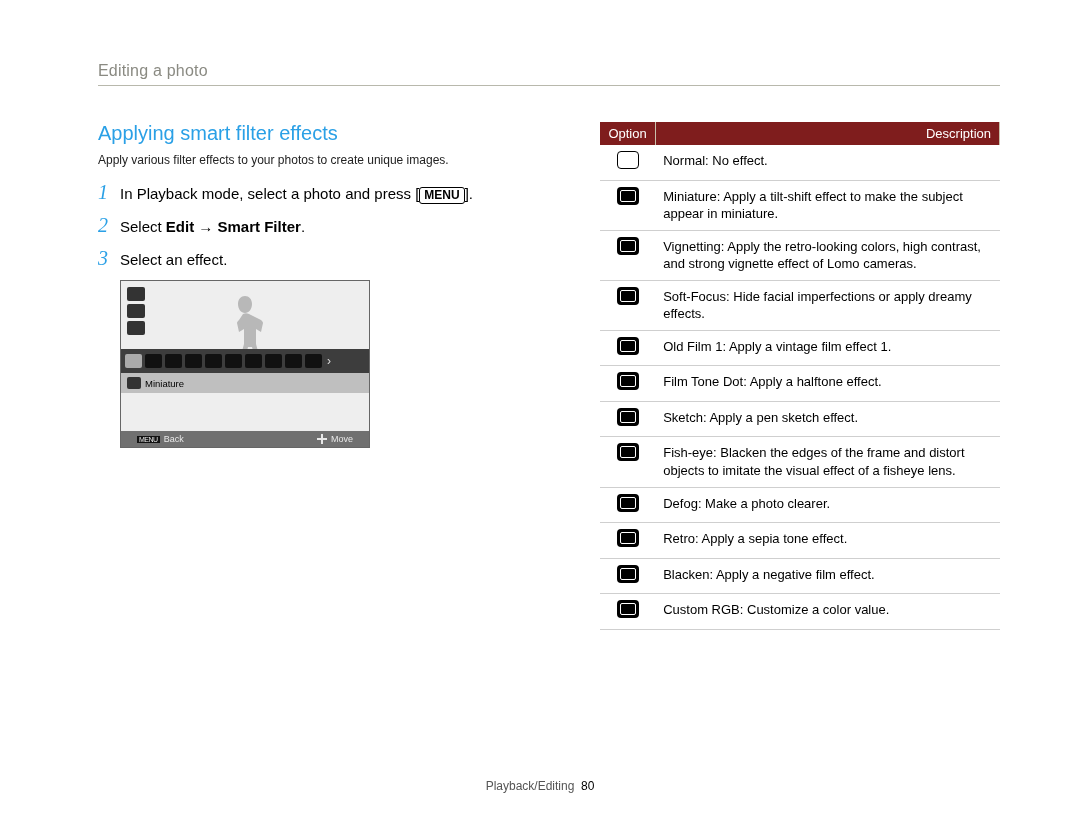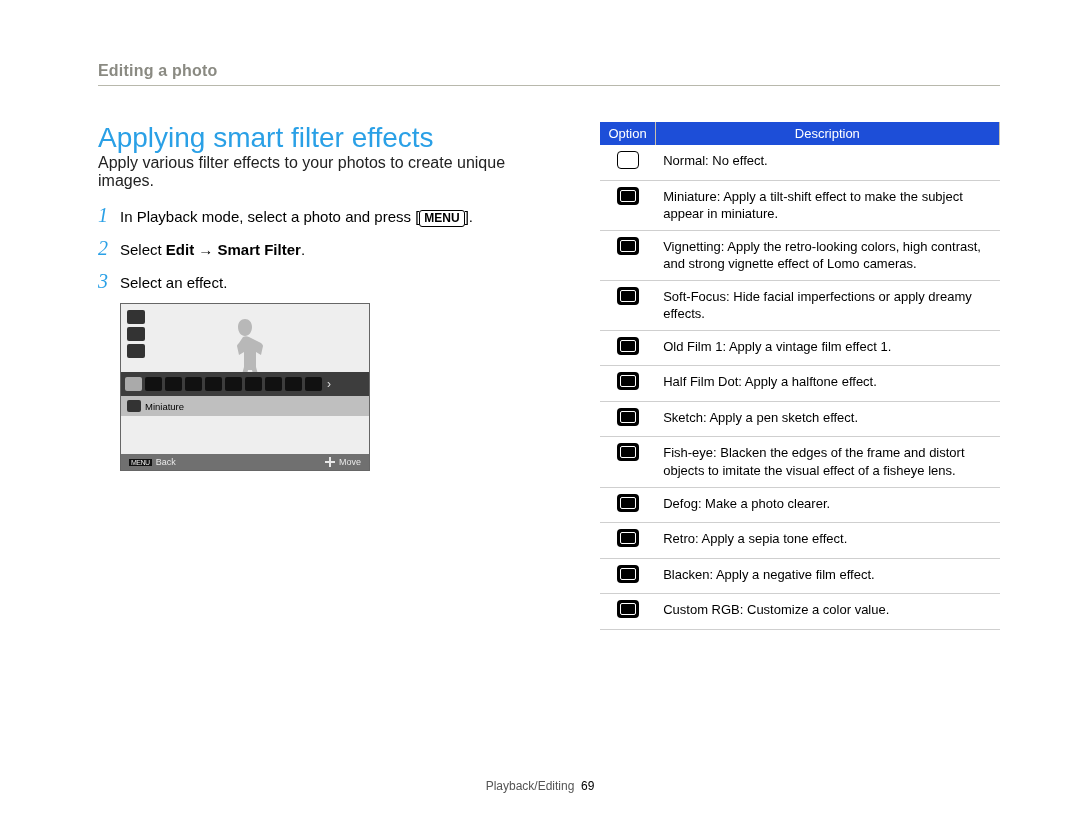--- a/index.html
+++ b/index.html
@@ -8,39 +8,40 @@
     height: 815px;
     background: #fff;
     font-family: Arial, Helvetica, sans-serif;
     color: #000;
     position: relative;
     padding: 62px 80px 0 98px;
   }
   .breadcrumb {
     color: #8a8a82;
     font-size: 16px;
-    font-weight: 700;
+    font-weight: 400;
     letter-spacing: 0.2px;
     border-bottom: 1px solid #b8b8ac;
     padding-bottom: 5px;
     margin-bottom: 36px;
   }
   .columns {
     display: flex;
     gap: 54px;
   }
   .col-left { width: 460px; }
   .col-right { width: 410px; }
   h2.section-title {
     color: #2aa0e6;
-    font-size: 28px;
+    font-size: 20px;
     font-weight: 400;
+    margin-bottom: 8px;
   }
   .intro {
-    font-size: 16px;
+    font-size: 12px;
     color: #222;
     margin-bottom: 14px;
   }
   ol.steps { list-style: none; }
   ol.steps li { display: flex; align-items: baseline; margin-bottom: 10px; font-size: 15px;}
   .stepnum {
     font-style: italic;
     font-family: Georgia, 'Times New Roman', serif;
     color: #2aa0e6;
     font-size: 20px;
@@ -87,32 +88,32 @@
   .filter-strip .fic.first { background:#aaa; }
   .filter-strip .more { color:#ddd; font-size:12px; margin-left:2px;}
   .filter-label-row {
     position:absolute; left:0; right:0; top:92px; height:20px;
     background:#bfbfbf; display:flex; align-items:center; padding-left:6px; gap:4px;
   }
   .filter-label-row .lic { width:14px; height:12px; background:#333; border-radius:2px;}
   .filter-label-row span { font-size:9.5px; color:#000;}
   .cam-footer {
     position:absolute; left:0; right:0; bottom:0; height:16px;
-    background:#707070; color:#e8e8e8; display:flex; align-items:center; font-size:9px; padding:0 8px; justify-content:space-between;
+    background:#707070; color:#e8e8e8; display:flex; align-items:center; font-size:9px; padding:0 16px; justify-content:space-between;
   }
   .cam-footer .grp { display:flex; align-items:center; gap:4px;}
   .cam-footer .chip { background:#111; padding:0 2px; font-size:7px; letter-spacing:-0.5px;}
   .cam-footer .dpad { width:10px; height:10px; position:relative;}
   .cam-footer .dpad::before,.cam-footer .dpad::after{content:"";position:absolute;background:#e8e8e8;}
   .cam-footer .dpad::before{left:4px;top:0;width:2px;height:10px;}
   .cam-footer .dpad::after{left:0;top:4px;width:10px;height:2px;}
   
   table.opts { width:100%; border-collapse:collapse; font-size:13px; }
   table.opts thead th {
-    background:#1d4ed8; color:#fff; font-weight:400; text-align:center;
+    background:#7f1d1d; color:#fff; font-weight:400; text-align:right;
     padding:4px 8px; border-right:1px solid #c9c0ab;
     font-size:13px;
   }
   table.opts thead th:first-child{ width:42px; }
   table.opts tbody td {
     border-bottom:1px solid #cfcfcf; padding:7px 8px; vertical-align:top; line-height:1.35;
   }
   table.opts tbody tr td:first-child {
     width:42px; text-align:center; padding:6px 4px;
   }
@@ -223,21 +224,21 @@
           <tr>
             <td><span class="opt-ic"><span class="inner"></span></span></td>
             <td><span class="opt-label">Soft-Focus</span><span>: Hide facial imperfections or apply dreamy effects.</span></td>
           </tr>
           <tr>
             <td><span class="opt-ic"><span class="inner"></span></span></td>
             <td><span class="opt-label">Old Film 1</span><span>: Apply a vintage film effect 1.</span></td>
           </tr>
           <tr>
             <td><span class="opt-ic"><span class="inner"></span></span></td>
-            <td><span class="opt-label">Half Film Dot</span><span>: Apply a halftone effect.</span></td>
+            <td><span class="opt-label">Film Tone Dot</span><span>: Apply a halftone effect.</span></td>
           </tr>
           <tr>
             <td><span class="opt-ic"><span class="inner"></span></span></td>
             <td><span class="opt-label">Sketch</span><span>: Apply a pen sketch effect.</span></td>
           </tr>
           <tr>
             <td><span class="opt-ic"><span class="inner"></span></span></td>
             <td><span class="opt-label">Fish-eye</span><span>: Blacken the edges of the frame and distort objects to imitate the visual effect of a fisheye lens.</span></td>
           </tr>
           <tr>
@@ -255,14 +256,14 @@
           <tr>
             <td><span class="opt-ic"><span class="inner"></span></span></td>
             <td><span class="opt-label">Custom RGB</span><span>: Customize a color value.</span></td>
           </tr>
         </tbody>
     </table>
   </div>
 </div>
 
 <div class="page-footer">
-  <span>Playback/Editing</span>&nbsp;&nbsp;<span class="num">69</span>
+  <span>Playback/Editing</span>&nbsp;&nbsp;<span class="num">80</span>
 </div>
 
 </body></html>

